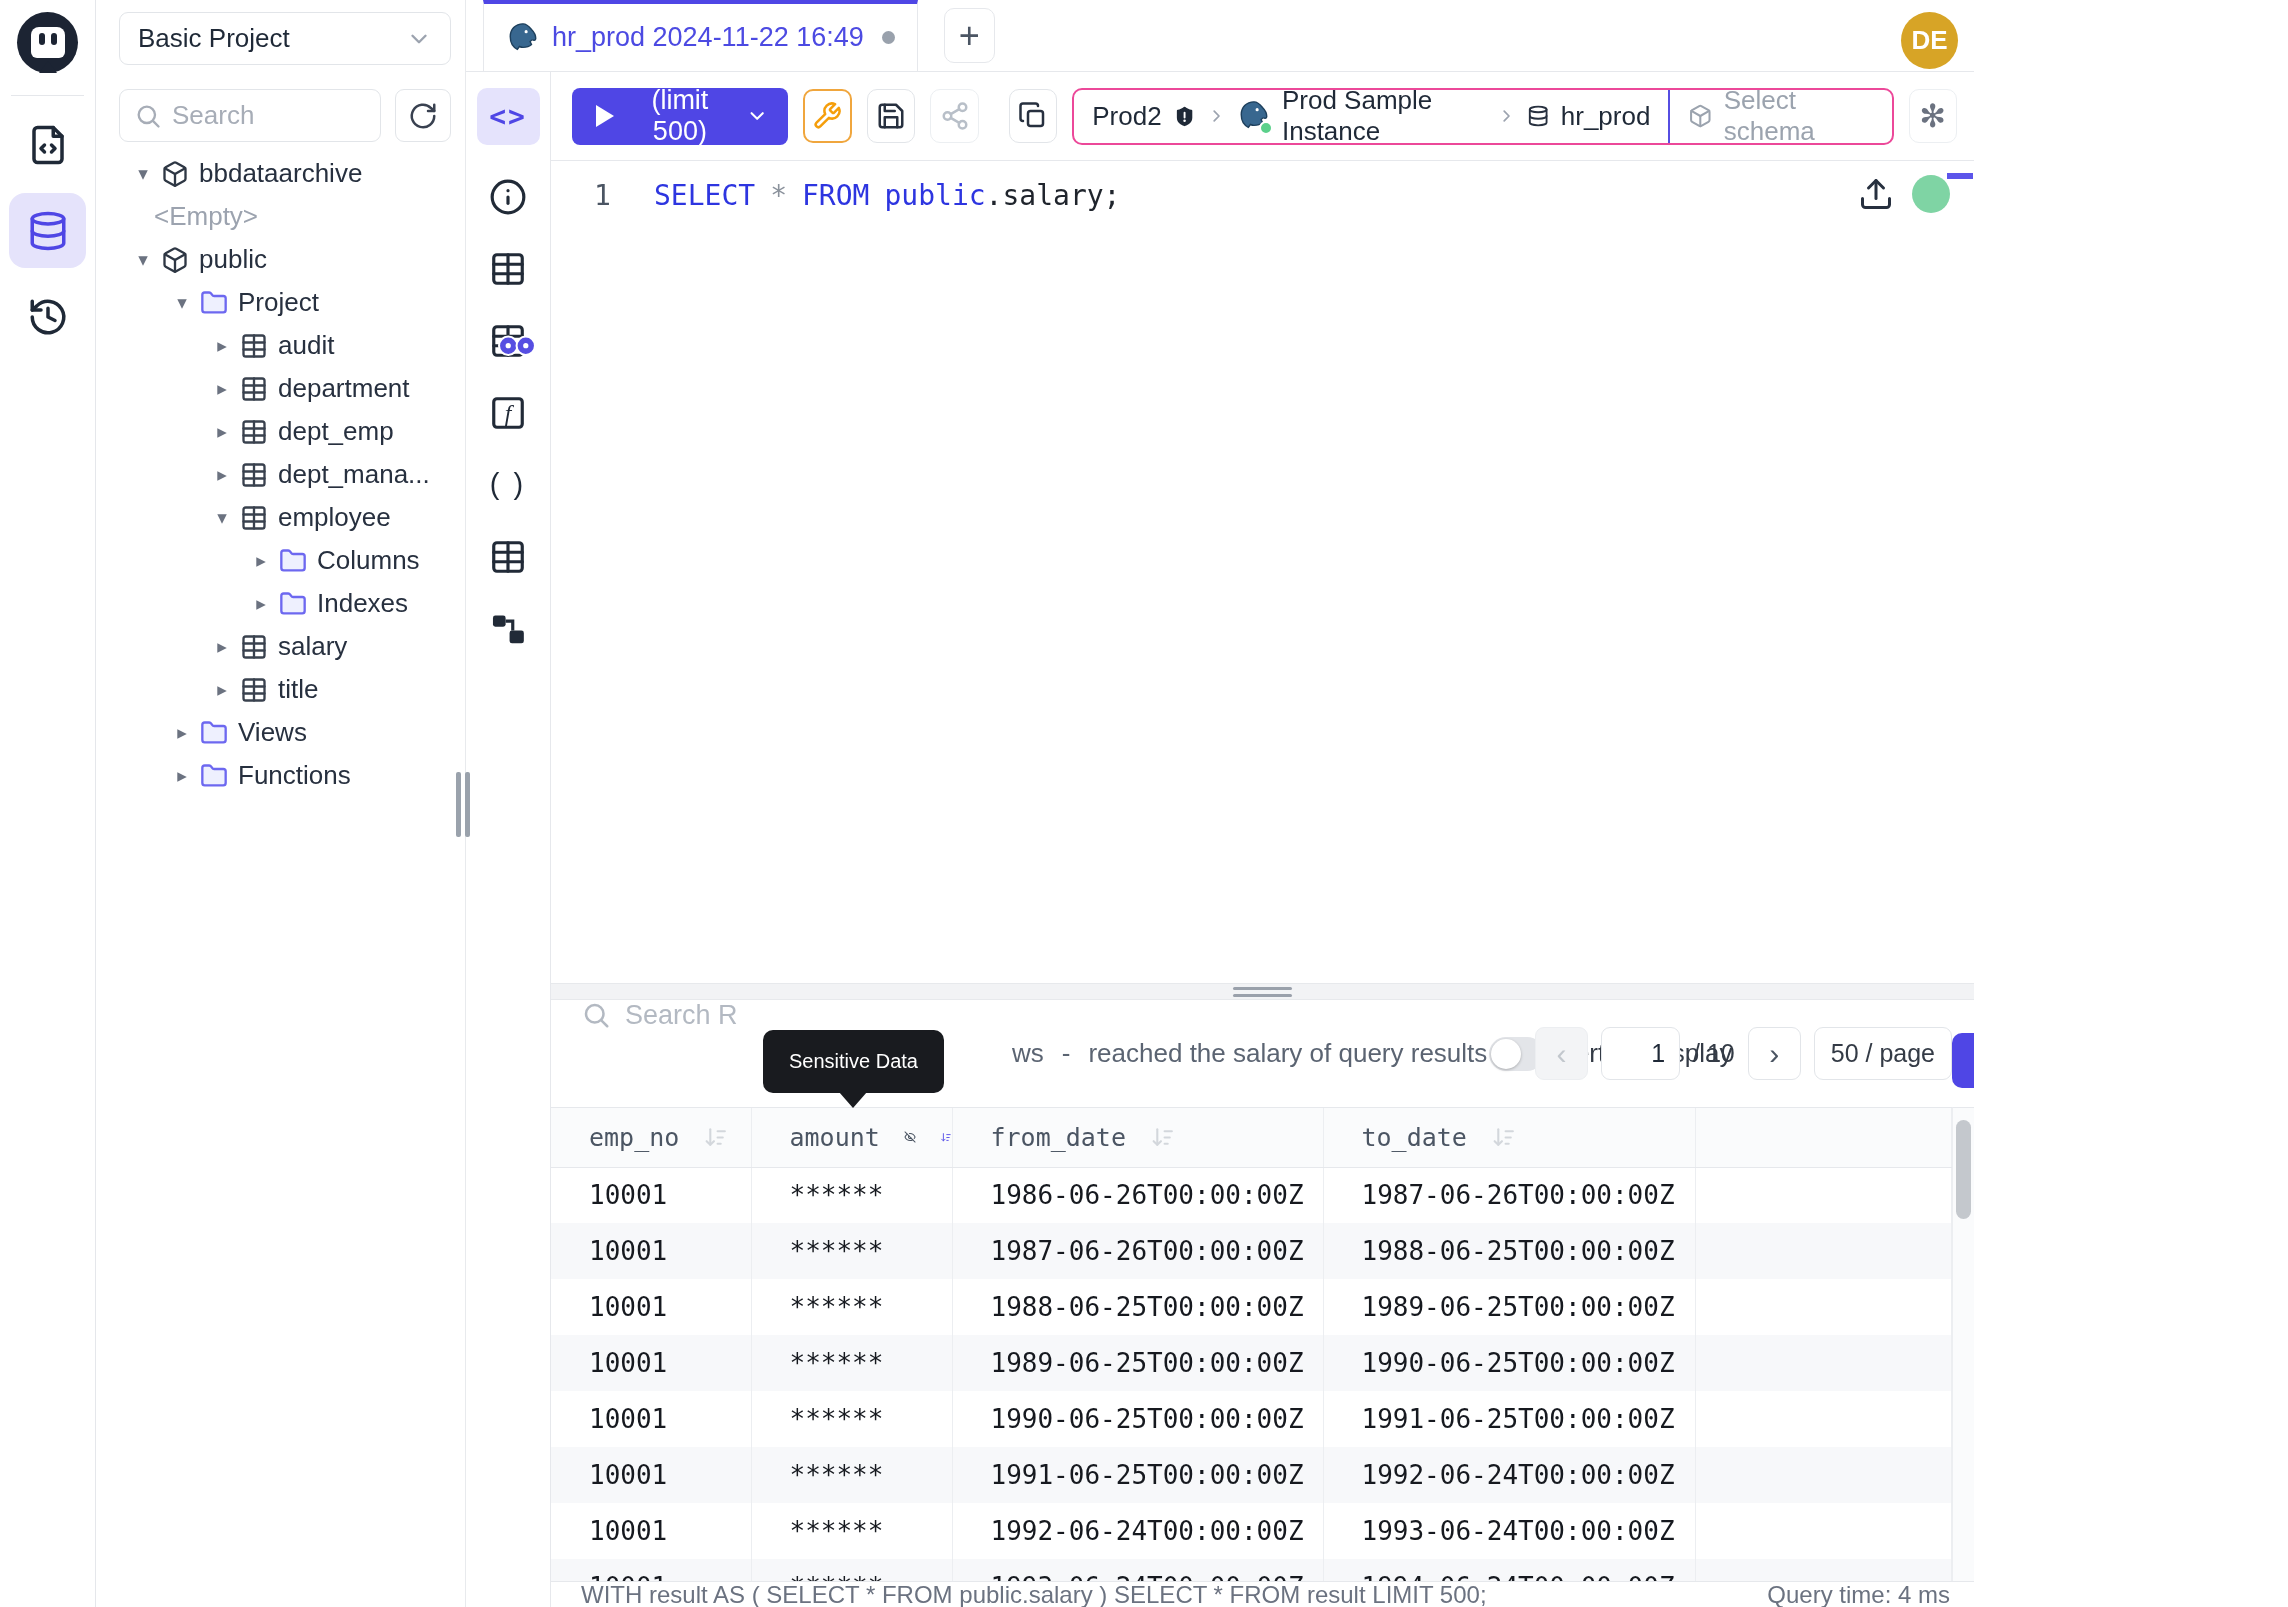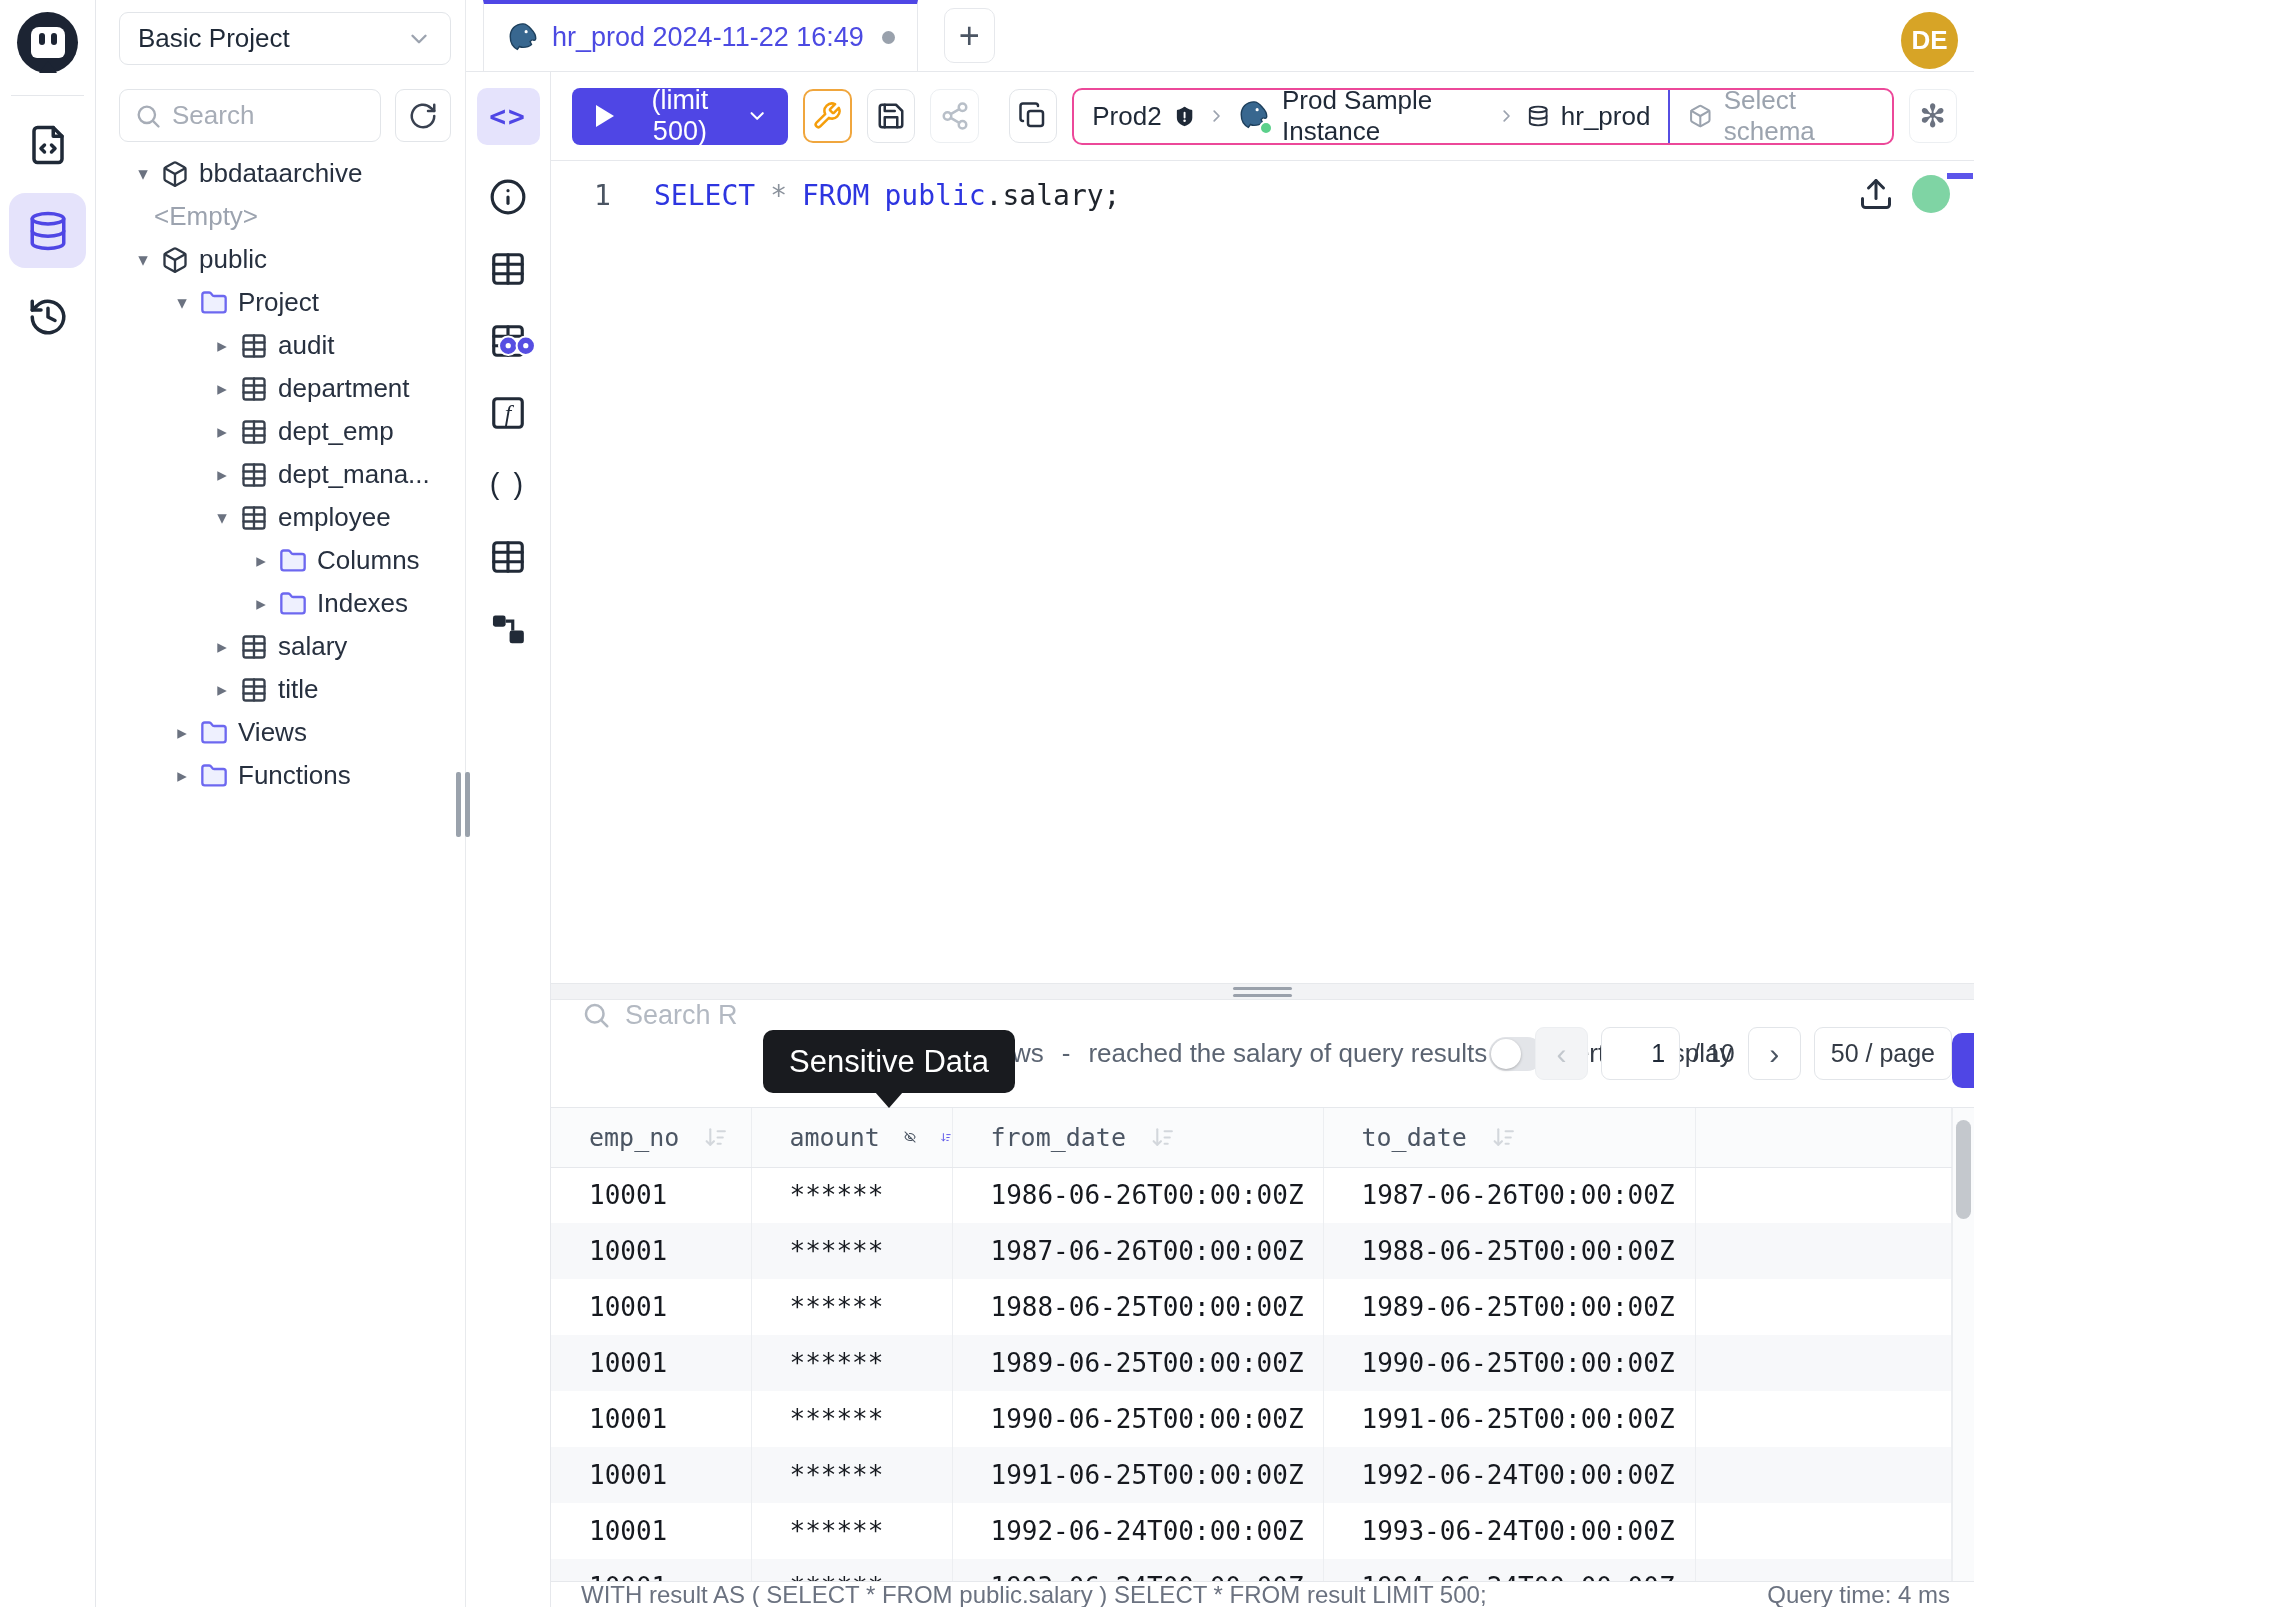--- a/index.html
+++ b/index.html
@@ -113,21 +113,21 @@
   .toggle { width:55px; height:34px; border-radius:17px; background:#e3e5e9; position:relative; }
   .toggle .knob { position:absolute; left:2px; top:2px; width:30px; height:30px; border-radius:50%; background:#fff; box-shadow:0 1px 3px rgba(0,0,0,.25); }
   .vd-label { font-size:26px; color:#343b46; }
   .pager { position:absolute; right:22px; top:0; height:107px; display:flex; align-items:center; gap:13px; font-size:25px; color:#343b46; }
   .pg-btn { width:53px; height:53px; border-radius:9px; display:flex; align-items:center; justify-content:center; font-size:30px; }
   .pg-prev { background:#f3f4f6; border:1px solid #eceef1; color:#c2c7cd; }
   .pg-next { background:#fff; border:1px solid #e2e5e9; color:#4b5563; }
   .pg-input { width:79px; height:53px; border:1px solid #e2e5e9; border-radius:9px; text-align:right; padding-right:14px; font-size:25px; color:#1f2937; font-family:"Liberation Sans",sans-serif; outline:none; }
   .pg-size { height:53px; border:1px solid #e2e5e9; border-radius:9px; background:#fff; padding:0 16px; display:flex; align-items:center; font-size:25px; color:#343b46; }
   .blue-sliver { position:absolute; right:0; top:33px; width:22px; height:55px; background:#4f46e5; border-radius:10px 0 0 10px; }
-  .tooltip { position:absolute; left:212px; top:30px; height:63px; background:#191b1f; border-radius:10px; color:#fff; font-size:31px; font-weight:500; display:flex; align-items:center; padding:0 26px; z-index:6; }
+  .tooltip { position:absolute; left:212px; top:30px; height:63px; background:#191b1f; border-radius:10px; color:#fff; font-size:20px; font-weight:500; display:flex; align-items:center; padding:0 26px; z-index:6; }
   .tooltip .tcaret { position:absolute; bottom:-15px; left:50%; transform:translateX(-50%); width:0; height:0; border-left:14px solid transparent; border-right:14px solid transparent; border-top:16px solid #191b1f; }
 
   .rtable { position:absolute; top:107px; left:0; right:22px; bottom:0; border-top:1px solid #e6e8ec; overflow:hidden; }
   table { width:100%; border-collapse:collapse; table-layout:fixed; font-family:"DejaVu Sans Mono",monospace; }
   col.c1{width:200px;} col.c2{width:201px;} col.c3{width:371px;} col.c4{width:372px;}
   thead th { height:59px; background:#fafbfc; border-bottom:1px solid #e6e8ec; border-right:1px solid #eceef1; font-size:25px; font-weight:500; color:#4b5563; text-align:left; padding-left:38px; }
   thead th .hwrap { display:flex; align-items:center; gap:24px; }
   thead th svg.sort { width:25px; height:25px; color:#d3d7dc; }
   thead th svg.sort.active { color:#5b54e8; }
   thead th svg.eye { width:26px; height:26px; color:#4b5563; }

